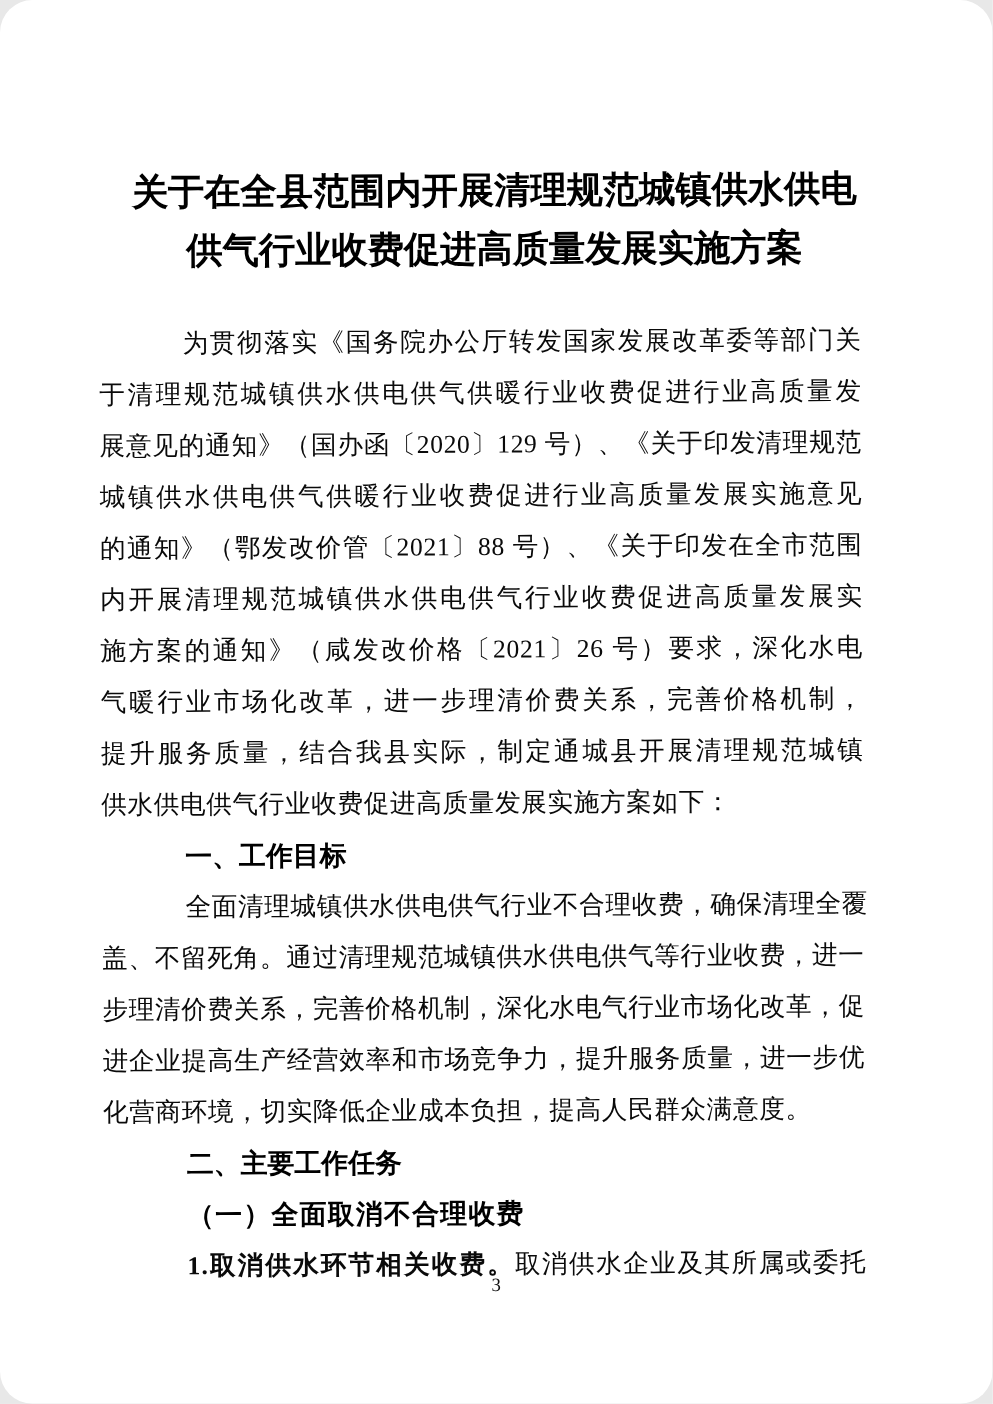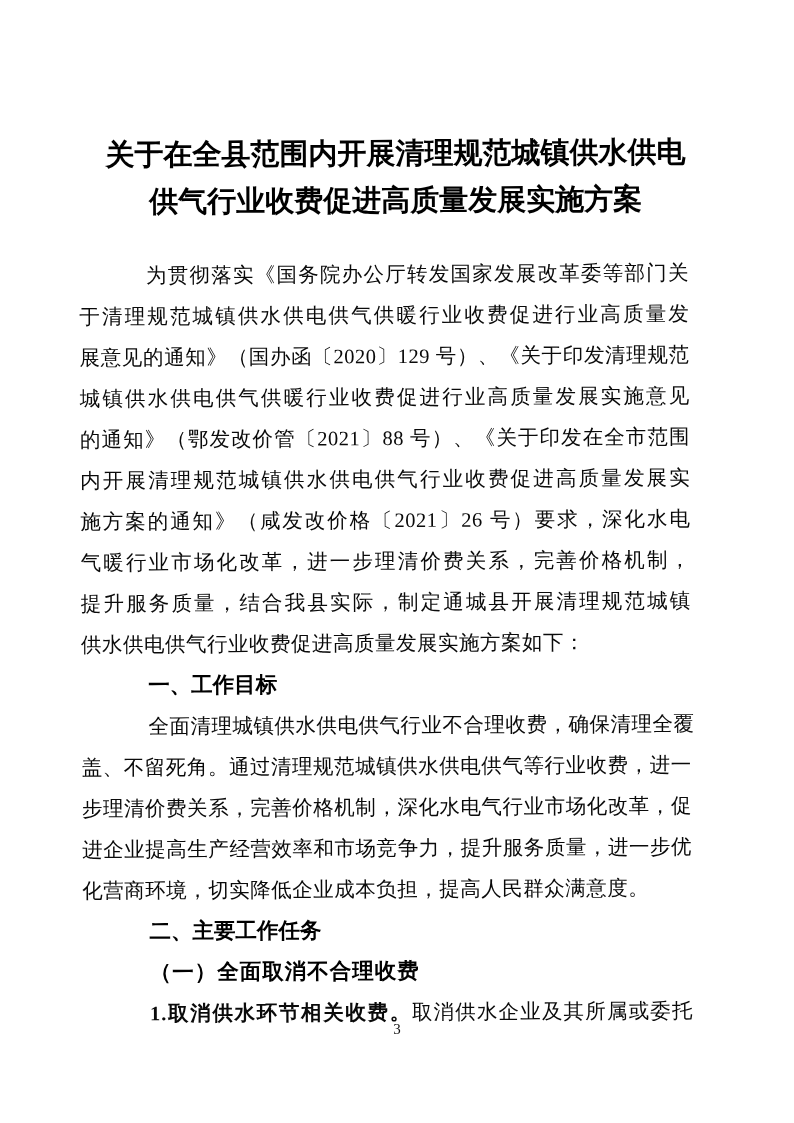--- a/index.html
+++ b/index.html
@@ -6,20 +6,21 @@
   html, body { background: #e8e8e8; }
   .page {
     position: relative;
     width: 794px;
     height: 1123px;
     margin: 0 auto;
     background: #ffffff;
     overflow: hidden;
     color: #111111;
     font-family: "Liberation Serif", "DejaVu Serif", serif;
+    border-radius: 26px;
   }
   .scan-rotate {
     position: absolute;
     inset: 0;
     transform: rotate(-0.3deg);
     transform-origin: 50% 40%;
   }
   .title-block {
     position: absolute;
     top: 130px;

